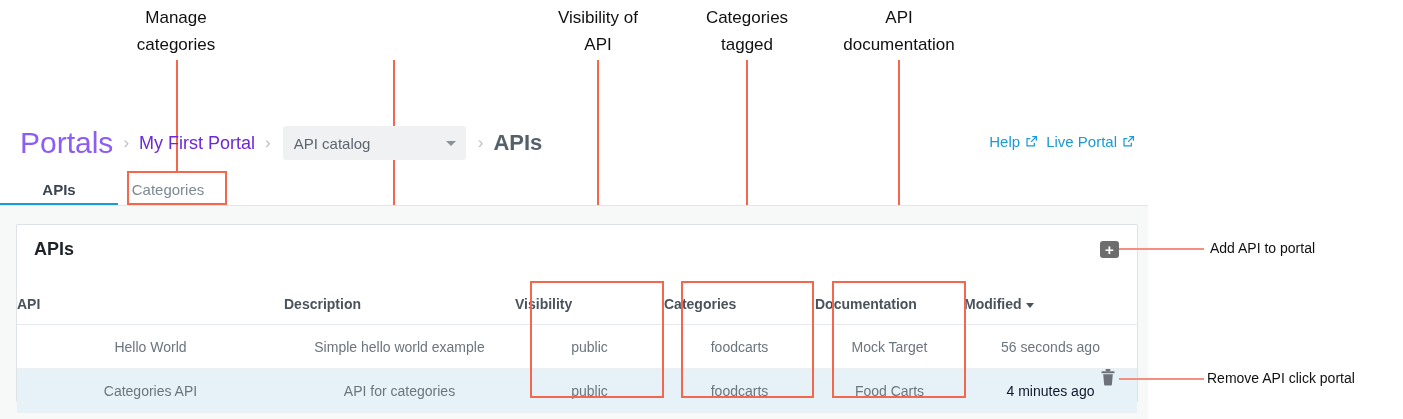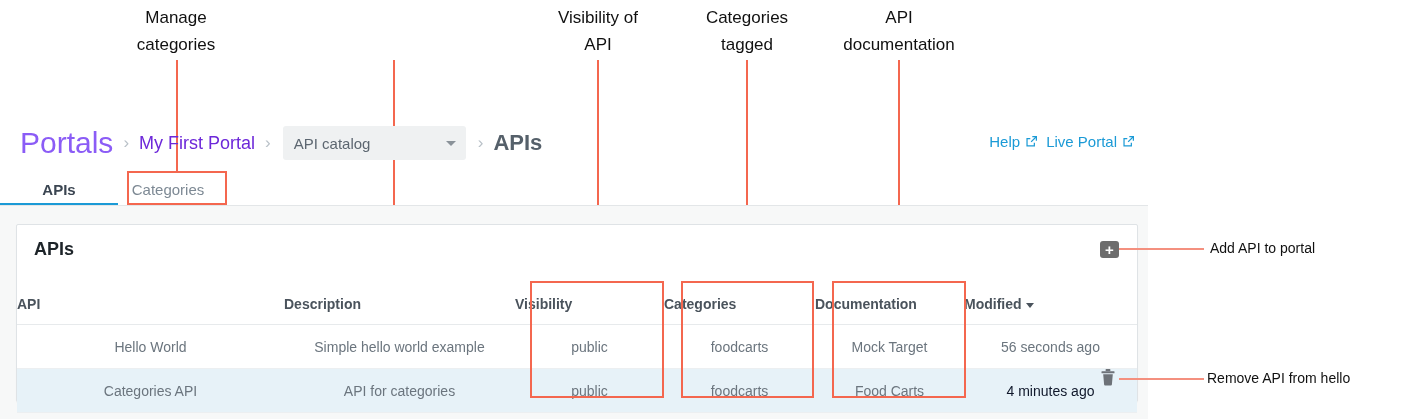--- a/index.html
+++ b/index.html
@@ -303,15 +303,15 @@
 
   <div class="hl" style="left:127px;top:171px;width:100px;height:34px;"></div>
   <div class="hl" style="left:530px;top:281px;width:134px;height:117px;"></div>
   <div class="hl" style="left:681px;top:281px;width:133px;height:117px;"></div>
   <div class="hl" style="left:832px;top:281px;width:134px;height:117px;"></div>
 
   <div class="hline" style="left:1119px;top:248px;width:85px;"></div>
   <div class="side-label" style="left:1210px;top:238px;">Add API to portal</div>
 
   <div class="hline" style="left:1119px;top:378px;width:85px;"></div>
-  <div class="side-label" style="left:1207px;top:368px;">Remove API from hello</div>
+  <div class="side-label" style="left:1207px;top:368px;">Remove API click portal</div>
 
 </div>
 
 </body></html>

